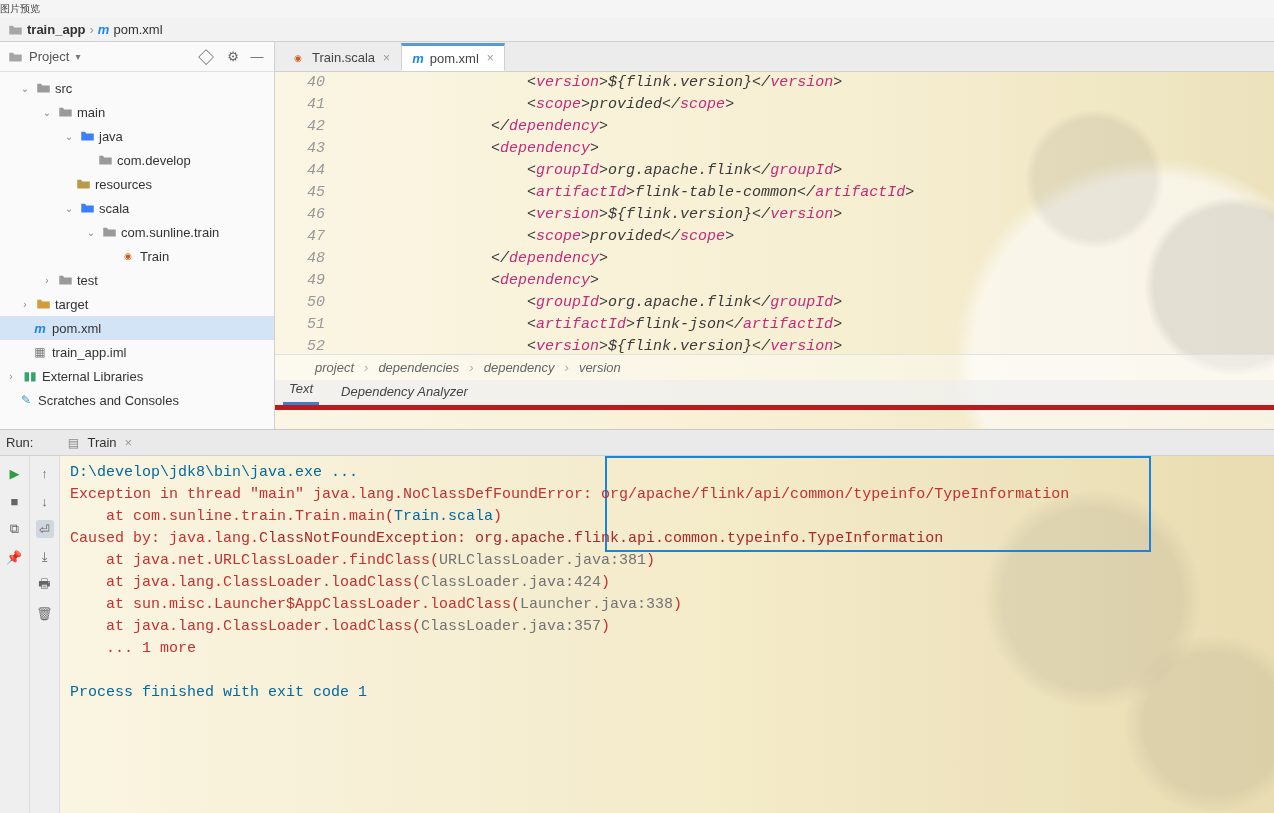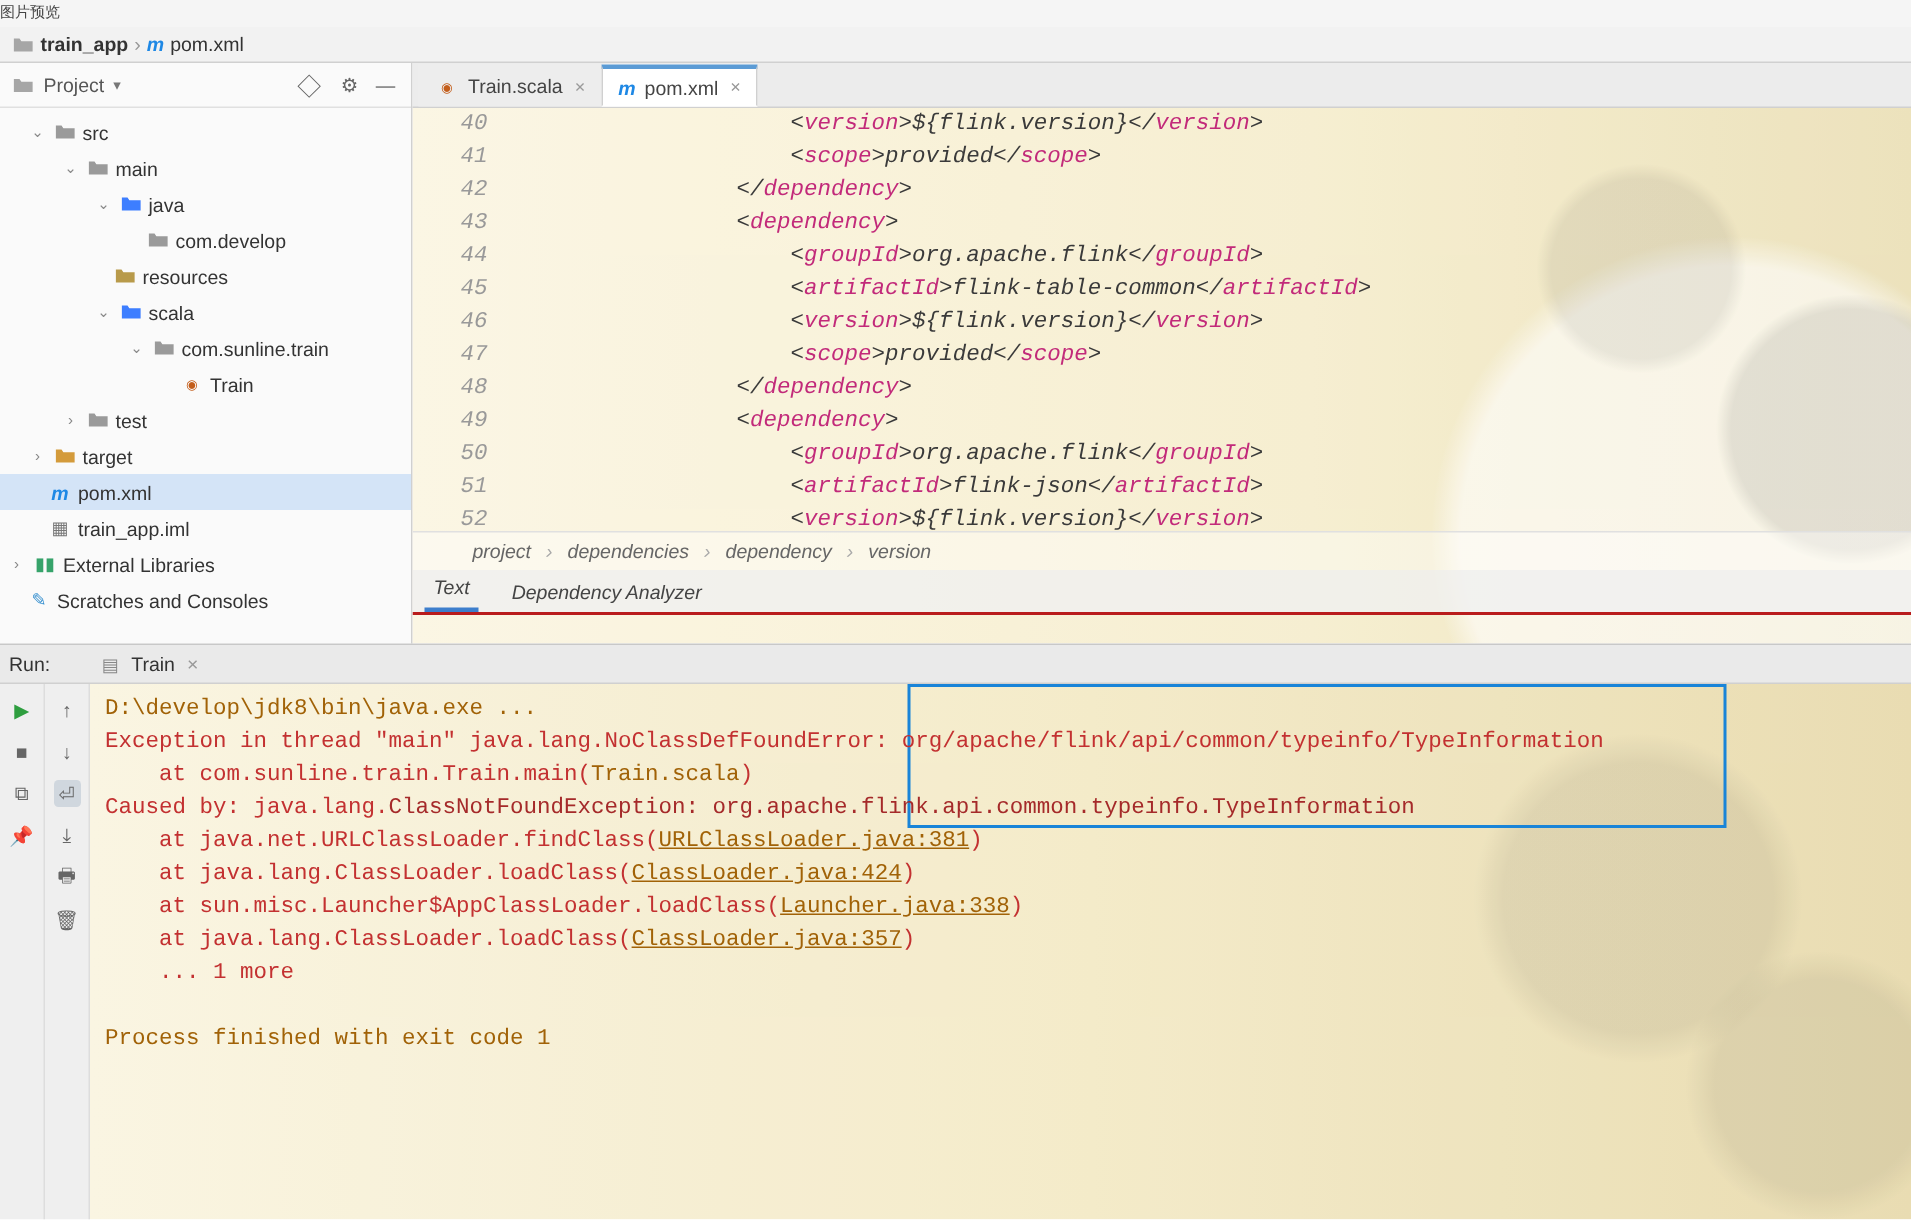--- a/index.html
+++ b/index.html
@@ -50,21 +50,21 @@
   .code-scroll { position: relative; height: 282px; overflow: hidden; }
   .code-lines { position: relative; font-family: Consolas, "Courier New", monospace; font-size: 15px; line-height: 22px; }
   .gutter { position: absolute; left: 0; top: 0; width: 60px; text-align: right; color: #999; padding-right: 10px; user-select: none; }
   .code-col { margin-left: 72px; }
   .code-row { white-space: pre; }
   .tg { color: #c22a7a; } 
   .pn { color: #3a3a3a; } 
   .tx { color: #3a3a3a; } 
   .breadcrumb-xml { height: 26px; display: flex; align-items: center; gap: 10px; padding-left: 40px; border-top: 1px solid #e0e0e0; background: rgba(255,255,255,0.4); font-size: 13px; color: #666; position: relative; }
   .breadcrumb-xml .bcsep { color: #aaa; }
-  .subtabs { height: 30px; display: flex; align-items: flex-end; background: rgba(240,240,240,0.8); border-bottom: 2px solid #b91c1c; padding-left: 8px; gap: 16px; position: relative; }
+  .subtabs { height: 30px; display: flex; align-items: flex-end; background: rgba(240,240,240,0.8); border-bottom: 5px solid #b91c1c; padding-left: 8px; gap: 16px; position: relative; }
   .subtab { padding: 6px 6px; font-size: 13px; color: #444; }
   .subtab.active { border-bottom: 3px solid #3d7ecc; font-weight: 500; }
   
   .run-panel { height: 384px; border-top: 1px solid #c8c8c8; display: flex; flex-direction: column; position: relative; }
   .run-header { height: 26px; display: flex; align-items: center; background: #eaeaea; border-bottom: 1px solid #d0d0d0; padding-left: 6px; gap: 6px; }
   .run-body { flex: 1; display: flex; position: relative; }
   .run-gutter { width: 30px; display: flex; flex-direction: column; align-items: center; gap: 10px; padding-top: 8px; background: #efefef; border-right: 1px solid #ddd; }
   .run-gutter2 { width: 30px; display: flex; flex-direction: column; align-items: center; gap: 10px; padding-top: 8px; background: #efefef; border-right: 1px solid #ddd; }
   .gbtn { width: 18px; height: 18px; display: flex; align-items: center; justify-content: center; color: #666; font-size: 13px; }
   .gbtn.play { color: #2e9e3f; }
@@ -74,22 +74,22 @@
     position: absolute; inset: 0;
     background:
       radial-gradient(circle at 85% 40%, rgba(0,0,0,0.07) 0 90px, transparent 110px),
       radial-gradient(circle at 95% 75%, rgba(0,0,0,0.07) 0 70px, transparent 90px),
       linear-gradient(to right, #faf4df 0%, #f3e9c4 55%, #e7d9aa 100%);
     opacity: 0.9;
     pointer-events: none;
   }
   .console pre { position: relative; font-family: Consolas, "Courier New", monospace; font-size: 15px; line-height: 22px; padding: 6px 10px; white-space: pre; color: #2b2b7a; }
   .c-red { color: #c33131; }
-  .c-blue { color: #a16207; }
-  .c-grey { color: #a16207; text-decoration: underline; }
+  .c-blue { color: #0369a1; }
+  .c-grey { color: #737373; }
   .c-darkred { color: #a52a2a; }
   .highlight-box { position: absolute; border: 2px solid #1984d8; pointer-events: none; }
   .folder-svg { width: 15px; height: 12px; }
 </style>
 </head>
 <body>
 
 <div class="root">
   <div class="titlebar">图片预览</div>
 

